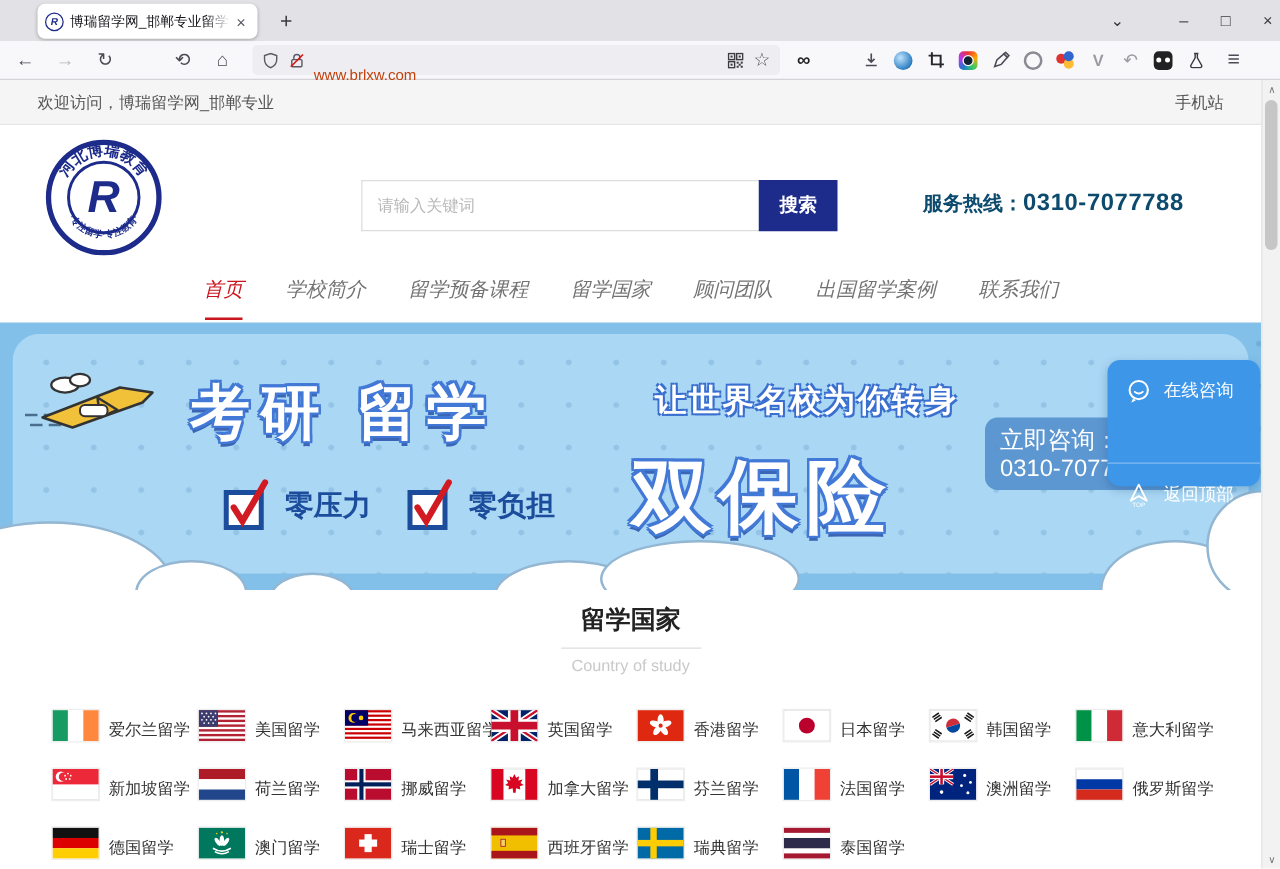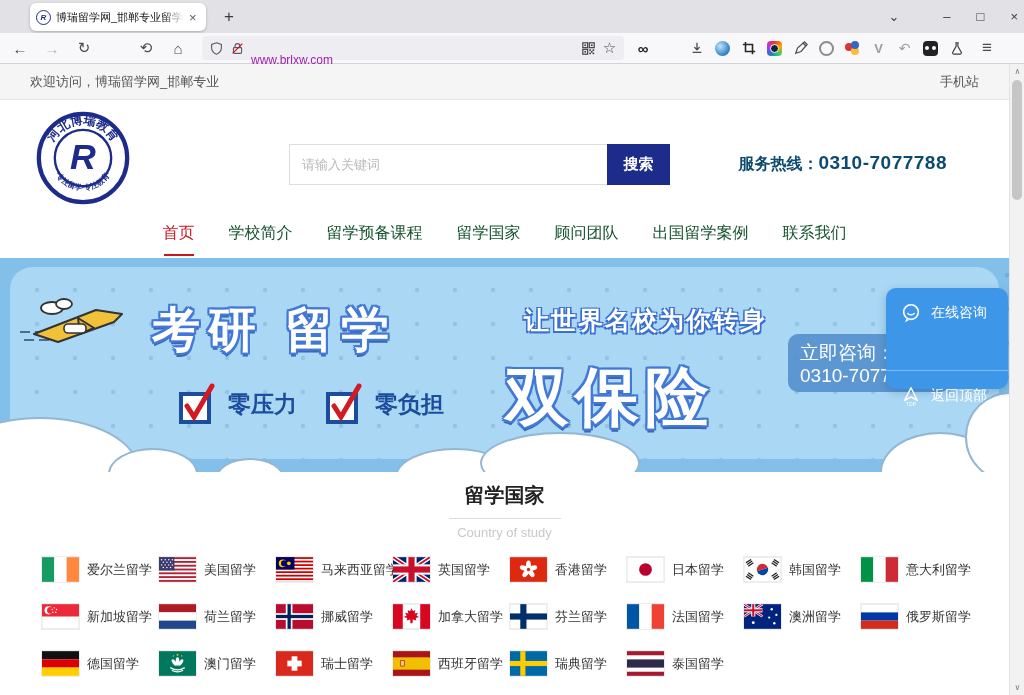--- a/index.html
+++ b/index.html
@@ -18,21 +18,21 @@
   .newtab { position:absolute; left:216px; top:4px; font-size:17px; color:#3a3a40; width:26px; height:26px; text-align:center; line-height:25px; border-radius:4px;}
   .win-controls { position:absolute; right:6px; top:0; height:33px; display:flex; align-items:center; gap:26px; color:#3a3a40; }
   .win-controls span { font-size:13px; line-height:33px; }
   .wc-chevron { margin-right:18px; font-size:14px; }
 
   .toolbar { position:absolute; top:33px; left:0; width:1024px; height:31px; background:#f8f8fa; border-bottom:1px solid #d4d4d8;
              display:flex; align-items:center; padding:0 8px; gap:8px; color:#4b4b55; }
   .tbtn { font-size:15px; width:24px; text-align:center; flex:0 0 auto; }
   .tbtn.dis { color:#b6b6bd; }
   .urlbar { height:24px; flex:0 0 422px; background:#eeeef2; border-radius:4px; display:flex; align-items:center; padding:0 7px; gap:6px; margin-left:4px;}
-  .url-text { font-size:12px; color:#a21caf; flex:1 1 auto;margin-top:24px; }
+  .url-text { font-size:12px; color:#c2410c; flex:1 1 auto;margin-top:24px; }
   .ext-icons { display:flex; align-items:center; gap:11px; margin-left:2px; }
   .mini { width:15px; height:15px; display:inline-flex; align-items:center; justify-content:center; flex:0 0 auto; }
   .ico-globe { border-radius:50%; background:radial-gradient(circle at 35% 35%, #bfe3ff, #2e7fc0 70%, #133c66); }
   .ico-shot { border-radius:4px; background:conic-gradient(#e33,#fa0,#3c6,#27c,#b3e,#e33); position:relative; }
   .ico-shot::after{ content:""; position:absolute; inset:3px; border-radius:50%; background:#123; border:1.5px solid #fff;}
   .ico-ring { border-radius:50%; border:2.5px solid #8a8a92; }
   .ico-dots { position:relative; }
   .ico-dots i { position:absolute; width:8px; height:8px; border-radius:50%; }
   .ico-dots i:nth-child(1){ background:#d33; left:0; top:2px;}
   .ico-dots i:nth-child(2){ background:#fb3; left:6px; top:6px;}
@@ -58,22 +58,22 @@
   .site-header { position:absolute; top:36px; left:0; width:100%; height:115px; background:#fff; }
   .logo { position:absolute; left:36px; top:11px; width:94px; height:94px; }
   .logo svg { width:100%; height:100%; }
   .searchbox { position:absolute; left:289px; top:44px; height:41px; display:flex;align-items:center; }
   .searchbox input { width:318px; height:41px; border:1px solid #ddd; border-right:none; padding:0 12px; font-size:13px; color:#333; outline:none; }
   .searchbox input::placeholder { color:#b9b9b9; }
   .search-btn { width:63px; height:41px; background:#1d2b8a; color:#fff; font-size:15px; font-weight:bold; border:none; }
   .hotline { position:absolute; right:62px; top:52px; color:#0c4a6e; font-weight:bold; white-space:nowrap; }
   .hotline .lb { font-size:16px; } .hotline .num { font-size:19px; letter-spacing:.5px; }
 
-  .nav { position:absolute; top:151px; left:0; width:100%; height:43px; display:flex; justify-content:center; gap:34px; }
-  .nav-item { position:relative; font-size:16px; color:#14532d; line-height:36px; }
+  .nav { position:absolute; top:151px; left:0; width:100%; height:43px; display:flex; justify-content:center; gap:34px;font-style:italic; }
+  .nav-item { position:relative; font-size:16px; color:#737373; line-height:36px; }
   .nav-item.active { color:#c9151e; }
   .nav-item.active::after { content:""; position:absolute; left:50%; transform:translateX(-50%); bottom:2px; width:30px; height:2px; background:#c9151e; }
 
   
   .banner { position:absolute; top:194px; left:0; width:100%; height:214px; background:#82c0ea;
             background-image:radial-gradient(circle, rgba(70,125,170,.28) 2px, transparent 2.6px); background-size:38px 34px; overflow:hidden;}
   .banner-inner { position:absolute; left:10px; right:10px; top:9px; bottom:13px; background:#a9d7f4; border-radius:22px;
             background-image:radial-gradient(circle, rgba(98,152,196,.30) 2px, transparent 2.6px); background-size:38px 34px; background-position:8px 6px;}
   .outline-txt { color:#fff; font-weight:900;
       text-shadow:-2px -2px 0 #4379d6, 2px -2px 0 #4379d6, -2px 2px 0 #4379d6, 2px 2px 0 #4379d6,
@@ -96,21 +96,21 @@
   .fw-item + .fw-item { border-top:1px solid rgba(255,255,255,.35);margin-top:32px; }
   .fw-item svg { width:22px; height:22px; flex:0 0 auto; }
 
   
   .sec-head { position:absolute; top:418px; left:0; width:100%; text-align:center; }
   .sec-title { font-size:20px; font-weight:bold; color:#222; }
   .sec-div { width:112px; height:1px; background:#ddd; margin:9px auto 6px; }
   .sec-sub { font-size:13px; color:#c9c9c9; }
 
   .countries { position:absolute; top:482px; left:42px; display:grid; grid-template-columns:repeat(8,117px); grid-auto-rows:47px; }
-  .country-item { display:flex; align-items:center; gap:8px; }
+  .country-item { display:flex; align-items:flex-end; gap:8px; }
   .flag { width:37px; height:25px; flex:0 0 auto; box-shadow:0 0 0 1px rgba(0,0,0,.07); background:#fff; }
   .flag svg { display:block; width:100%; height:100%; }
   .country-item .cname { font-size:13px; color:#333; white-space:nowrap; }
 </style>
 </head>
 <body>
 
 <div class="window">
 
   <div class="titlebar">

